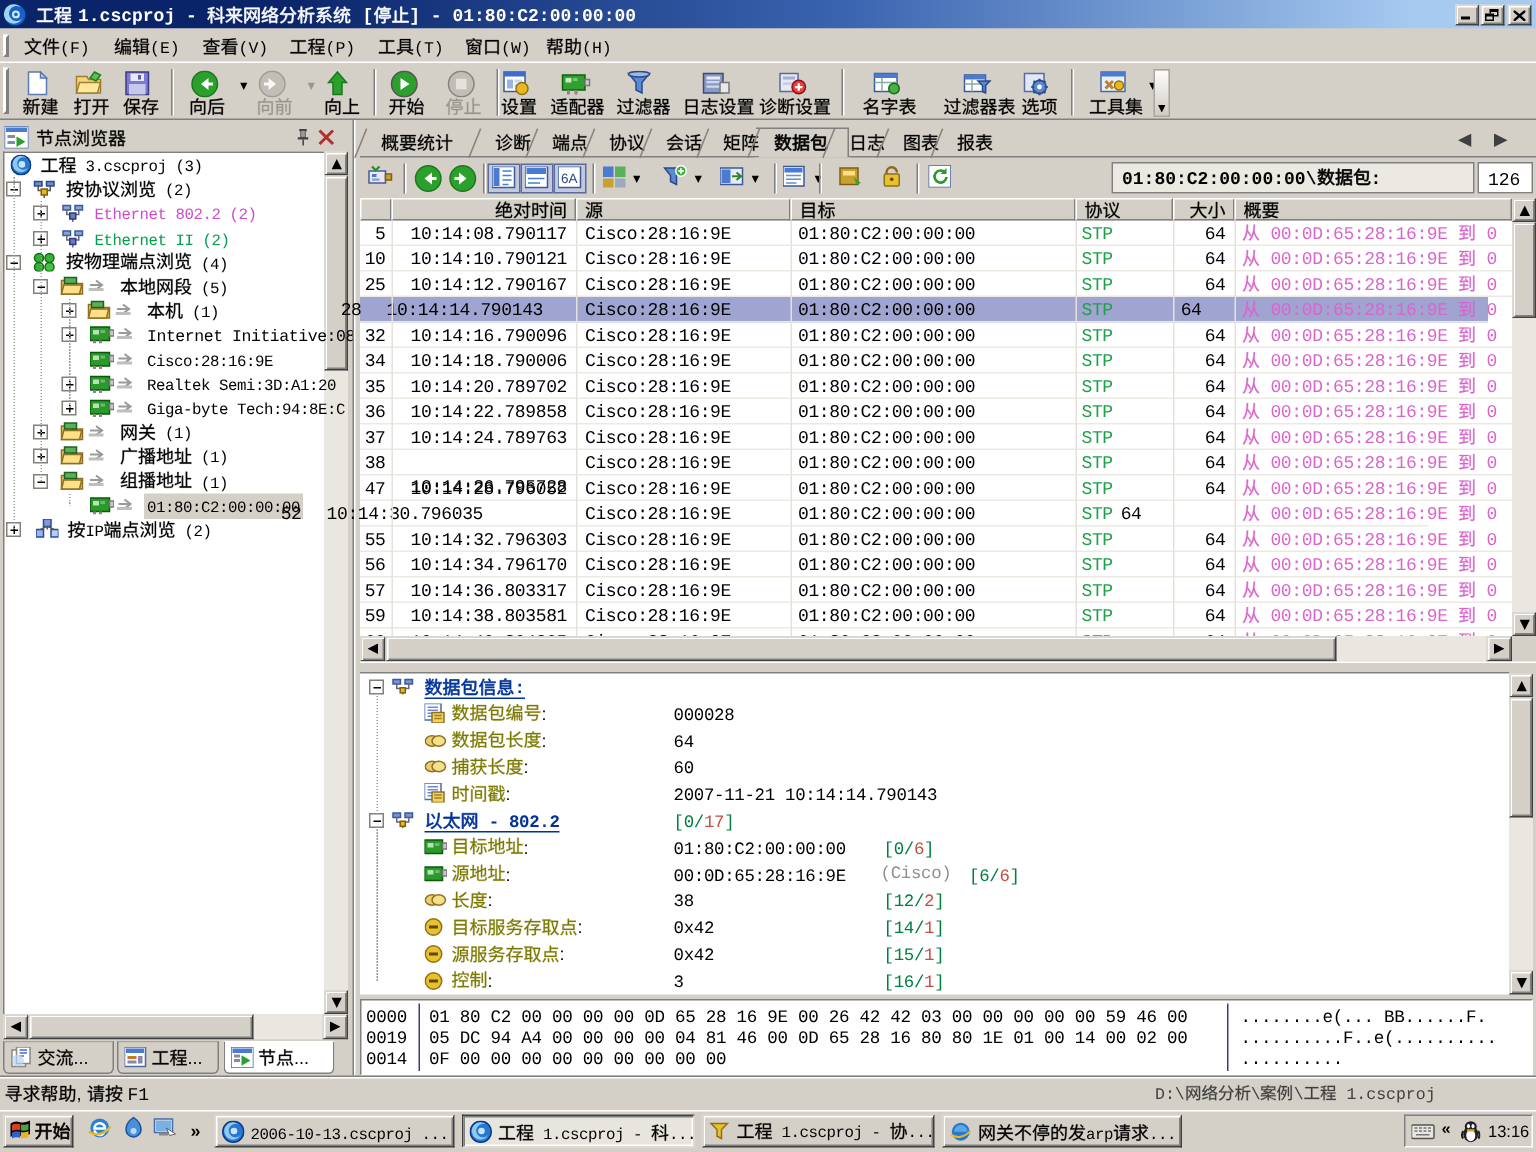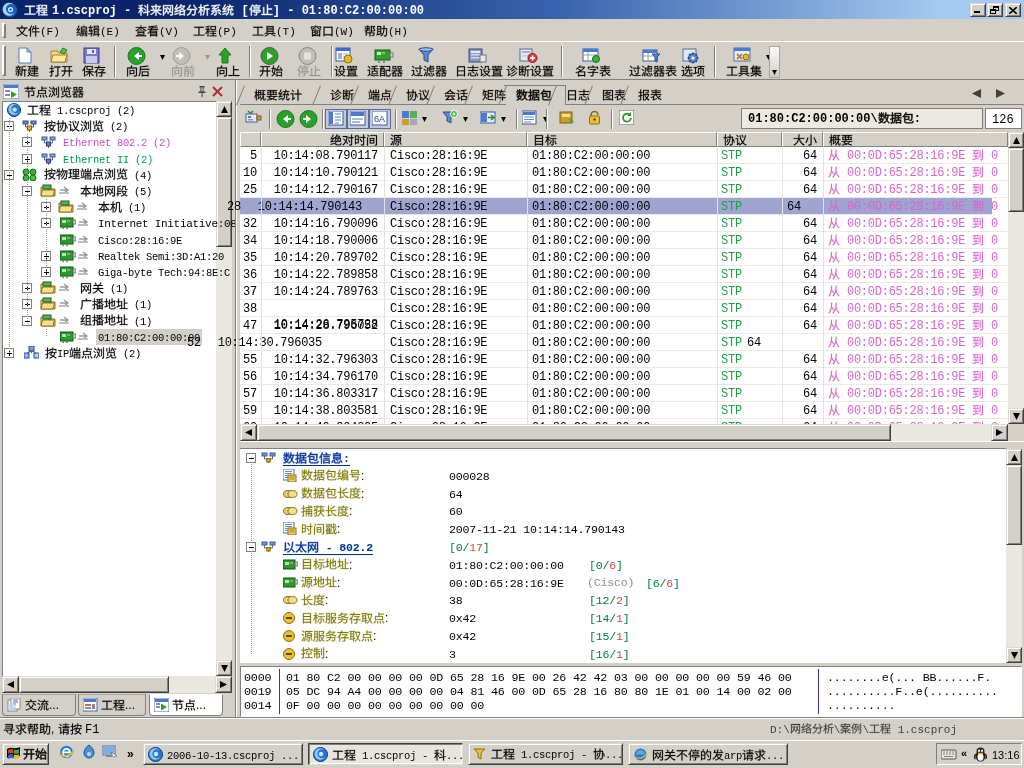--- a/index.html
+++ b/index.html
@@ -453,21 +453,21 @@
 <div class="abs thumb" style="left:19px;top:676px;width:150px;height:17px"></div>
 <div class="abs nw" style="left:0;top:102.0px;height:16px;font-size:12px">
     <svg class="abs" style="left:7px;top:1px" width="14" height="14">
       <circle cx="7" cy="7" r="6.5" fill="#2878d0" stroke="#0a3a8a"></circle>
       <path d="M11 2.5a5.5 5.5 0 1 0 1 6 4.2 4.2 0 1 1-1-6z" fill="#90c8f0"></path>
       <circle cx="7.6" cy="6.6" r="2.2" fill="#c8e6fa"></circle>
     </svg>
     <div class="abs nw" style="left:27px;top:1px"><svg class="z" style="vertical-align:-1.6px;" width="24.0" height="12" viewBox="0 0 2000 1000">
         <use href="#g5de5" x="0"></use>
         <use href="#g7a0b" x="1000"></use>
-      </svg><span style="font-family:'Liberation Mono',monospace;font-size:10.5px;letter-spacing:-0.3px"> 1.cscproj (2)</span></div>
+      </svg><span style="font-family:'Liberation Mono',monospace;font-size:10.5px;letter-spacing:-0.3px"> 3.cscproj (3)</span></div>
   </div>
 <div class="abs" style="left:4px;top:121.2px;width:10px;height:10px;background:#fff;border:1px solid #848078">
     <div class="abs" style="left:2px;top:4px;width:5px;height:1px;background:#000"></div>
   </div>
 <div class="abs nw" style="left:0;top:118.2px;height:16px;font-size:12px">
     <svg class="abs" style="left:22px;top:2px" width="15" height="13">
       <rect x="1" y="1" width="5" height="3" fill="#6a8ad2" stroke="#2a4a8a"></rect>
       <rect x="9" y="1" width="5" height="3" fill="#6a8ad2" stroke="#2a4a8a"></rect>
       <path d="M3.5 4v3h8V4M7.5 7v5" stroke="#555" fill="none"></path>
       <rect x="5.5" y="6" width="4" height="4" fill="#e8b820" stroke="#806000"></rect>

